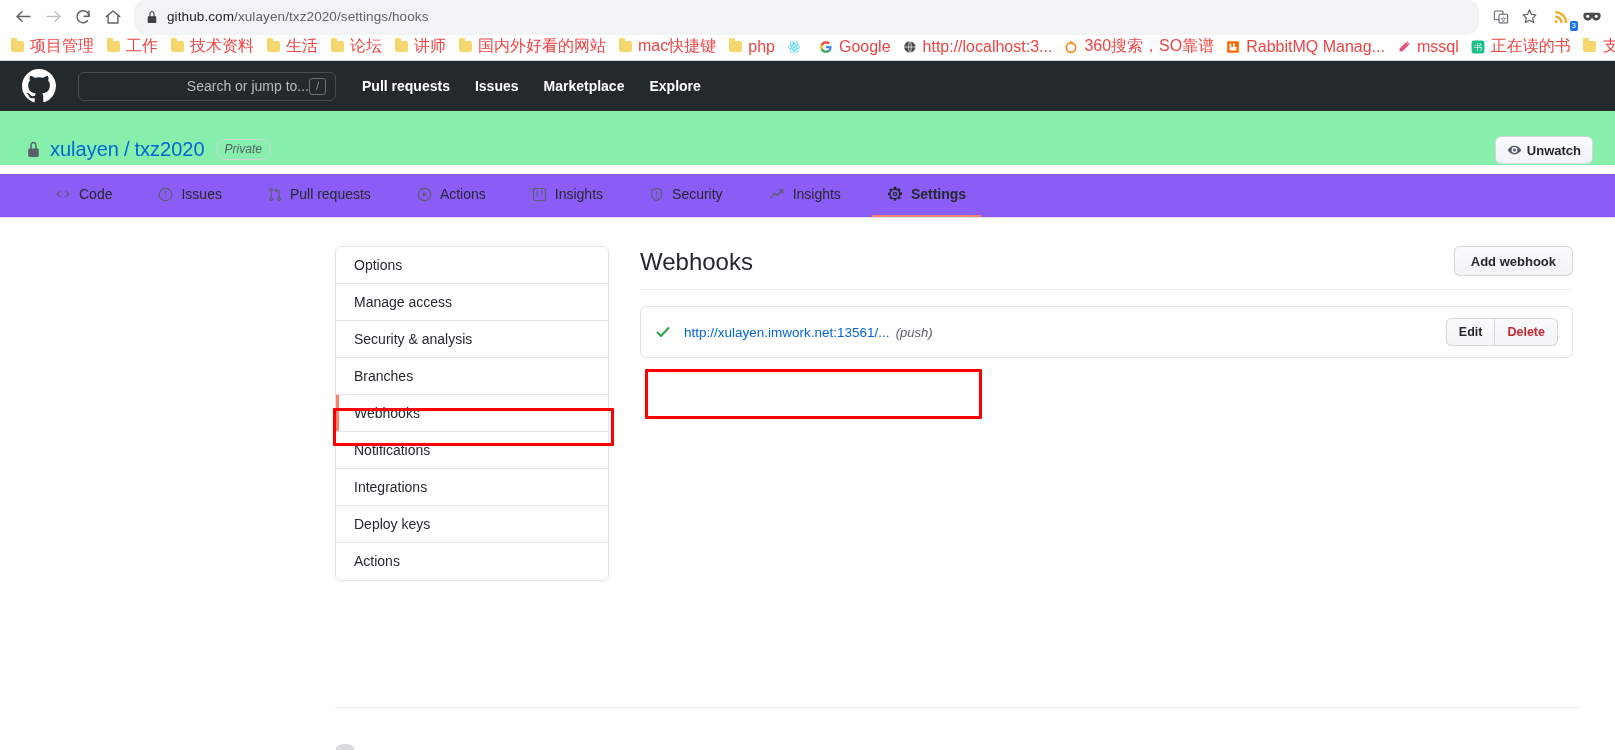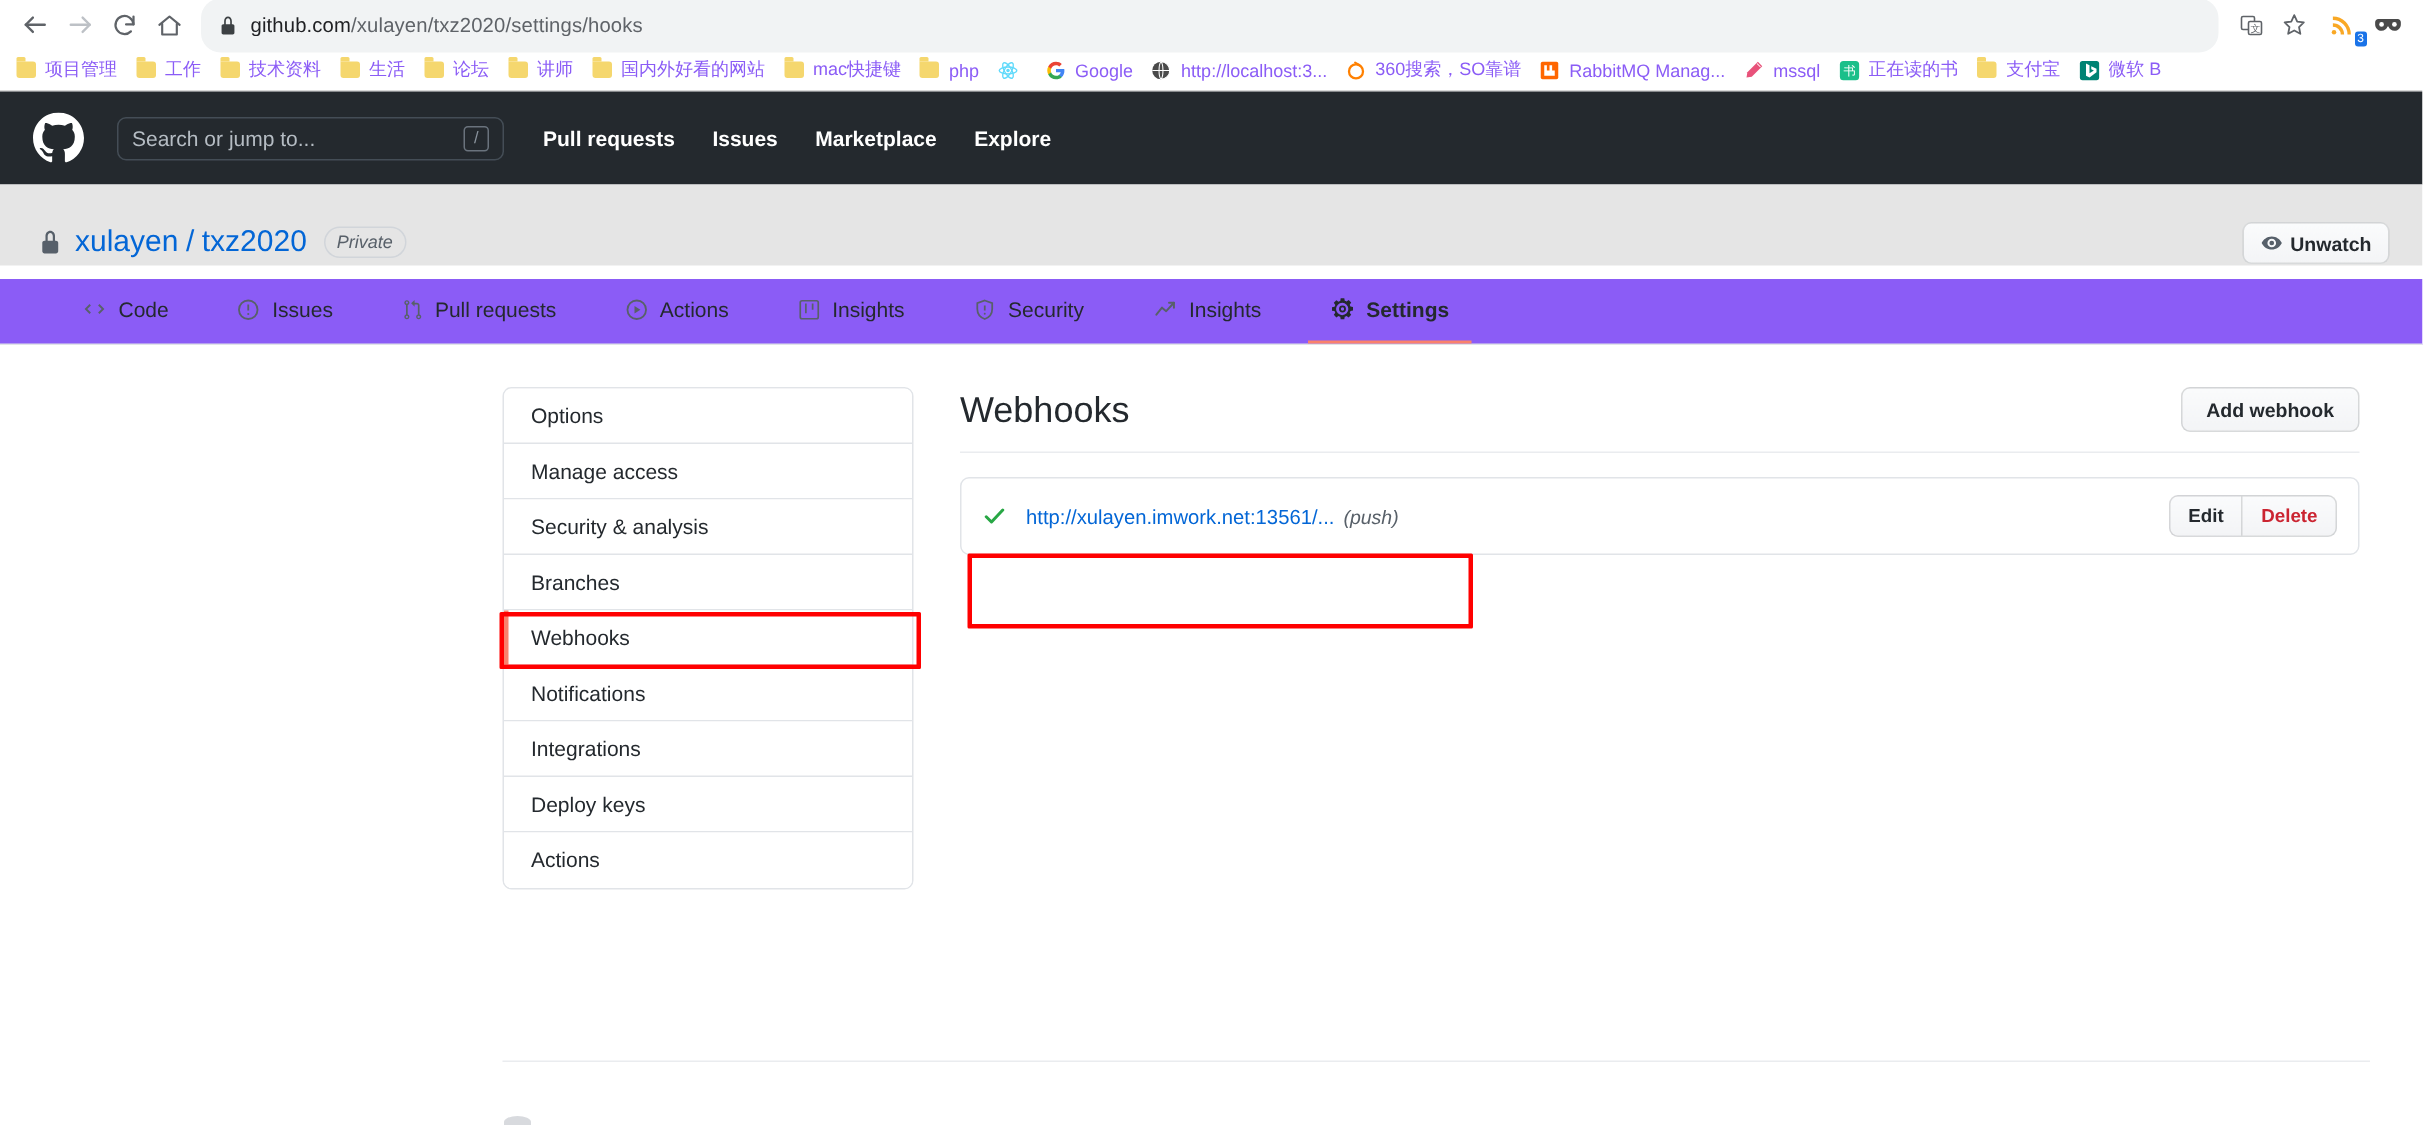--- a/index.html
+++ b/index.html
@@ -101,34 +101,35 @@
   }
   .bm-folder:after {
     content: "";
     position: absolute;
     top: -3px; left: 0;
     width: 6px; height: 3px;
     background: #f5d76e;
     border-radius: 1px 1px 0 0;
   }
   .bm-label {
-    font-size: 12px;
-    color: #8b5cf6;
+    font-size: 16px;
+    color: #ef4444;
     overflow: hidden;
     text-overflow: ellipsis;
     white-space: nowrap;
   }
 
   
   .gh-header {
     background: #24292e;
-    height: 62px;
+    height: 50px;
     display: flex;
     align-items: center;
     padding: 0 22px;
+    text-align: right;
   }
   .gh-logo { width: 34px; height: 34px; color: #ffffff; flex: 0 0 auto; }
   .gh-search {
     width: 258px;
     height: 29px;
     margin-left: 22px;
     border: 1px solid #444d56;
     border-radius: 6px;
     background: transparent;
     display: flex;
@@ -154,21 +155,21 @@
   .gh-nav-item {
     color: #ffffff;
     font-size: 14px;
     font-weight: 600;
     margin-right: 25px;
     white-space: nowrap;
   }
 
   
   .repo-header {
-    background: #e5e5e5;
+    background: #86efac;
     padding: 22px 26px 0 26px;
     position: relative;
   }
   .repo-title-row {
     display: flex;
     align-items: center;
     height: 32px;
   }
   .repo-lock { margin-right: 9px; color: #57606a; display:flex; align-items:center; }
   .repo-owner { color: #0366d6; font-size: 20px; font-weight: 400; }

